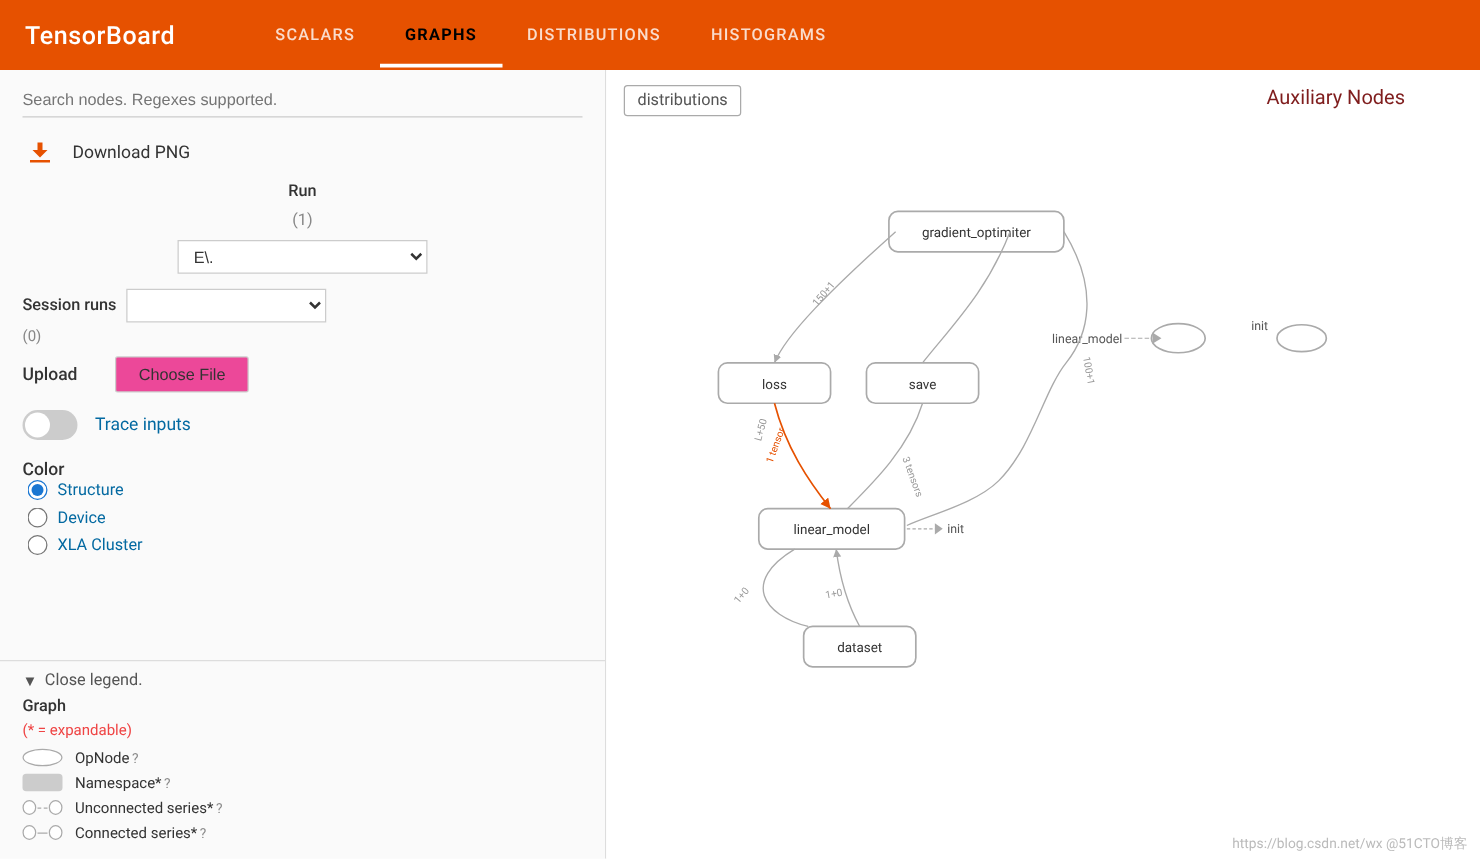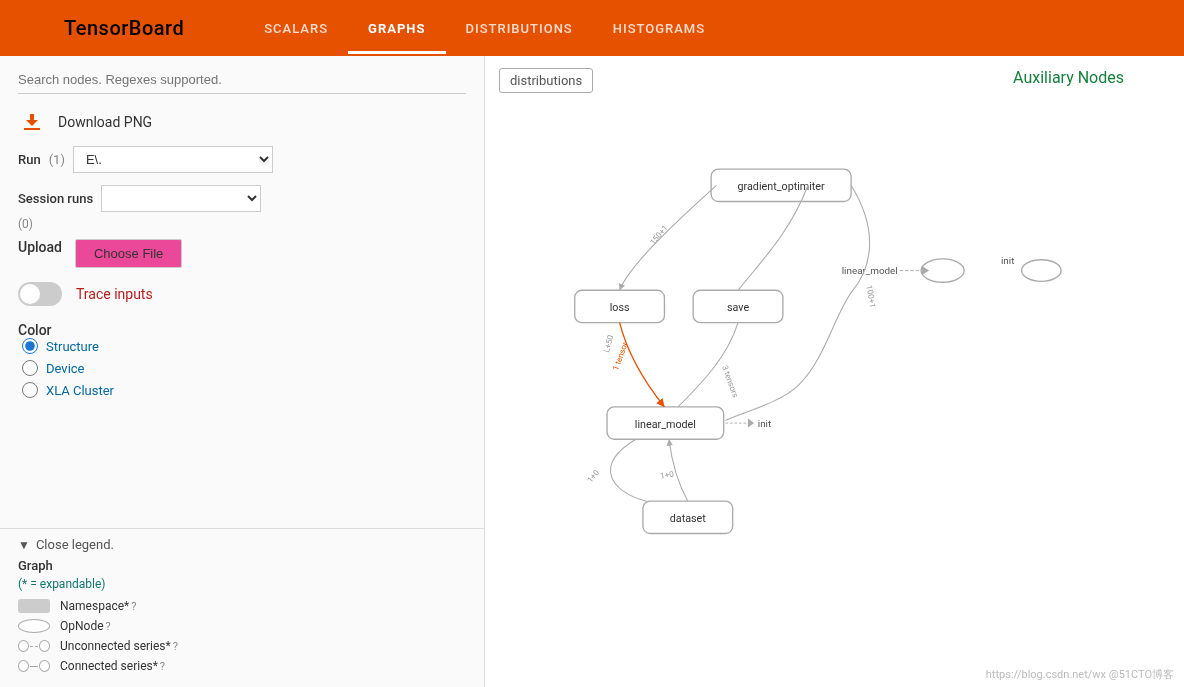--- a/index.html
+++ b/index.html
@@ -8,44 +8,43 @@
     
     .topnav {
       background: #E65100;
       height: 56px;
       display: flex;
       align-items: center;
       padding: 0 20px;
       gap: 40px;
     }
     .topnav-brand {
-      color: #000000;
+      color: #ffffff;
       font-size: 20px;
       font-weight: 500;
       letter-spacing: 0.5px;
-      margin-left: 44px;
     }
     .topnav-links {
       display: flex;
       gap: 0;
       margin-left: 20px;
     }
     .topnav-link {
       color: rgba(255,255,255,0.8);
       font-size: 13px;
       font-weight: 500;
       letter-spacing: 1px;
       padding: 18px 20px;
       cursor: pointer;
       text-decoration: none;
       position: relative;
       text-align: right;
     }
     .topnav-link.active {
-      color: #ffffff;
+      color: #000000;
       font-weight: 700;
     }
     .topnav-link.active::after {
       content: '';
       position: absolute;
       bottom: 0;
       left: 0; right: 0;
       height: 3px;
       background: #fff;
     }
@@ -132,33 +131,35 @@
       width: 200px;
       cursor: pointer;
       color: #333;
     }
 
     .run-row {
       display: flex;
       align-items: center;
       margin-bottom: 12px;
       gap: 8px;
+      flex-direction: column;
     }
 
     .session-row {
       margin-bottom: 8px;
     }
     .session-count {
       font-size: 12px;
       color: #888;
     }
 
     .upload-row {
       display: flex;
-      gap: 13px;
+      align-items: center;
+      gap: 30px;
       margin-bottom: 14px;
     }
     .upload-label {
       font-size: 14px;
       color: #333;
       font-weight: 500;
     }
     .choose-file-btn {
       border: 1px solid #ccc;
       background: #ec4899;
@@ -195,21 +196,21 @@
       position: absolute;
       width: 20px; height: 20px;
       left: 2px; top: 2px;
       background: #fff;
       border-radius: 50%;
       transition: 0.2s;
     }
 
     .trace-label {
       font-size: 14px;
-      color: #b91c1c;
+      color: #0369a1;
     }
 
     .color-section {
     }
     .color-label {
       font-size: 14px;
       color: #333;
       font-weight: 500;
       margin-bottom: 6px;
     }
@@ -246,21 +247,21 @@
       margin-bottom: 6px;
     }
     .legend-title {
       font-size: 13px;
       font-weight: 500;
       color: #333;
       margin-bottom: 4px;
     }
     .legend-subtitle {
       font-size: 12px;
-      color: #0f766e;
+      color: #ef4444;
       margin-bottom: 8px;
     }
     .legend-item {
       display: flex;
       align-items: center;
       gap: 10px;
       margin-bottom: 6px;
     }
     .legend-shape-namespace {
       width: 32px; height: 14px;
@@ -304,21 +305,21 @@
       color: #555;
       z-index: 10;
     }
 
     
     .aux-title {
       position: absolute;
       top: 12px;
       right: 60px;
       font-size: 16px;
-      color: #15803d;
+      color: #7f1d1d;
       font-weight: 400;
     }
 
     
     .graph-svg {
       position: absolute;
       top: 0; left: 0;
       width: 100%;
       height: 100%;
     }
@@ -420,29 +421,29 @@
 
     <div class="legend-panel">
       <div class="legend-toggle">
         <span style="font-size:12px;">▼</span>
         <span>Close legend.</span>
       </div>
       <div class="legend-title">Graph</div>
       <div class="legend-subtitle">(* = expandable)</div>
 
       <div class="legend-item">
+        <div class="legend-shape-opnode"></div>
+        <span class="legend-item-label">
+          <span>OpNode</span><span class="legend-question">?</span>
+        </span>
+      </div>
+      <div class="legend-item">
         <div class="legend-shape-namespace"></div>
         <span class="legend-item-label">
           <span>Namespace*</span><span class="legend-question">?</span>
-        </span>
-      </div>
-      <div class="legend-item">
-        <div class="legend-shape-opnode"></div>
-        <span class="legend-item-label">
-          <span>OpNode</span><span class="legend-question">?</span>
         </span>
       </div>
       <div class="legend-item">
         <div style="display:flex;align-items:center;gap:0;width:32px;">
           <div style="width:12px;height:12px;border:1.5px solid #aaa;border-radius:50%;background:#fff;"></div>
           <div style="width:8px;height:1px;border-top:1.5px dashed #aaa;margin:0 1px;"></div>
           <div style="width:12px;height:12px;border:1.5px solid #aaa;border-radius:50%;background:#fff;"></div>
         </div>
         <span class="legend-item-label">
           <span>Unconnected series*</span><span class="legend-question">?</span>

